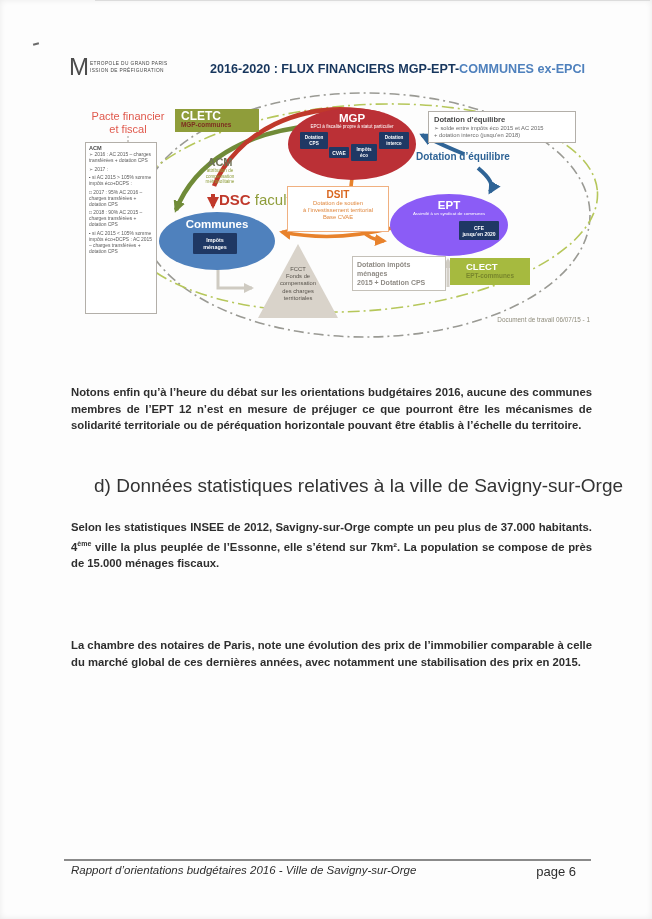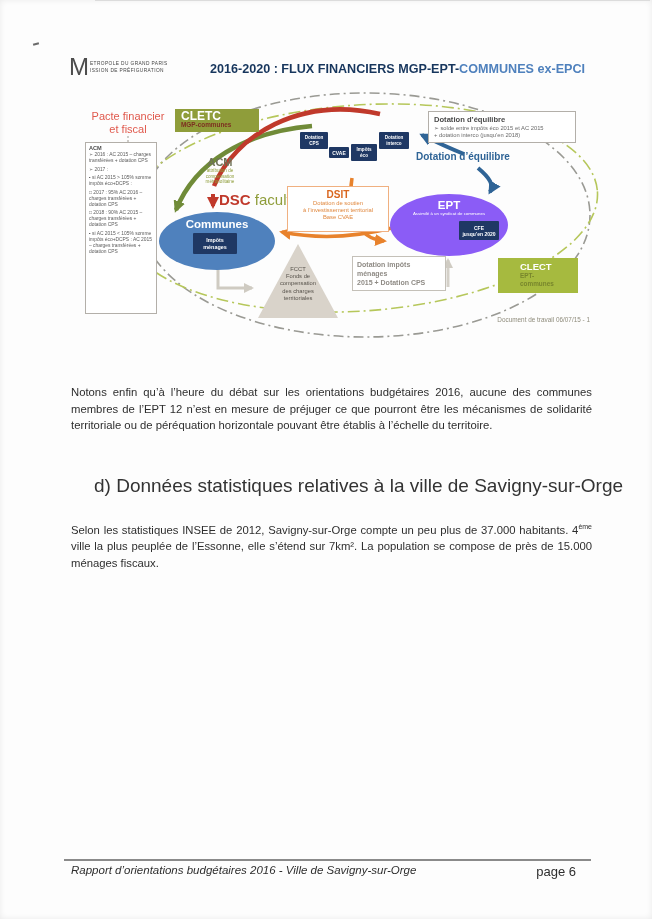--- a/index.html
+++ b/index.html
@@ -56,28 +56,28 @@
   .communes{left:99px;top:122px;width:116px;height:58px;background:#4f81bd;}
   .communes .t{color:#fff;font-weight:bold;font-size:11.5px;margin-top:6px;}
   .nb-impmen{left:133px;top:143px;width:44px;height:21px;font-size:5.4px;line-height:6.4px;}
   .ept{left:330px;top:104px;width:118px;height:62px;background:#8b5cf6;}
   .ept .t{color:#fff;font-weight:bold;font-size:11.5px;margin-top:5px;}
   .ept .s{color:#fff;font-size:4.4px;}
   .nb-cfe{left:399px;top:131px;width:40px;height:19px;font-size:5px;line-height:6px;}
   .fcct-text{left:199px;top:176px;width:78px;text-align:center;font-size:5.8px;line-height:7.2px;color:#57524b;}
   .dotim-box{left:292px;top:166px;width:94px;background:#fff;border:1px solid #c4c0b8;padding:3px 4px;
              box-sizing:border-box;font-size:7px;line-height:9px;font-weight:bold;color:#8f8b85;}
-  .clect{left:438px;top:168px;width:80px;background:#a6ba3f;padding:3px 22px 5px;box-sizing:border-box;}
+  .clect{left:390px;top:168px;width:80px;background:#a6ba3f;padding:3px 16px 5px;box-sizing:border-box;}
   .clect .t{color:#fff;font-weight:bold;font-size:9.5px;line-height:11px;}
   .clect .s{color:#78862c;font-weight:bold;font-size:6.4px;line-height:8px;}
   .dg-note{left:370px;top:226px;width:160px;text-align:right;font-size:6.4px;color:#8f8c7c;}
 
   
   .para{position:absolute;left:71px;width:521px;font-size:11.3px;line-height:16.4px;
-        text-align:justify;color:#2e2e2e;}
+        text-align:justify;color:#2e2e2e;font-weight:bold;}
   .p1{top:373px;}
   .heading{position:absolute;left:94px;top:475px;font-size:19px;color:#333;}
   .p2{top:508px;}
   .p3{top:576px;}
   .p4{top:626px;}
   sup{font-size:7px;}
 
   
   .footer-rule{position:absolute;left:64px;top:859px;width:527px;height:2px;background:#8a8a8a;}
   .footer-left{position:absolute;left:71px;top:864px;font-size:11.5px;font-style:italic;color:#2e2e2e;}
@@ -146,20 +146,24 @@
       <div>□ 2017 : 95% AC 2016 – charges transférées + dotation CPS</div>
       <div>□ 2018 : 90% AC 2015 – charges transférées + dotation CPS</div>
       <div>▪ si AC 2015 &lt; 105% somme impôts éco+DCPS : AC 2015 – charges transférées + dotation CPS</div>
     </div>
 
     <div class="dg cletc">
       <div class="t">CLETC</div>
       <div class="s">MGP-communes</div>
     </div>
 
+    <div class="dg ellipse mgp">
+      <div class="t">MGP</div>
+      <div class="s">EPCI à fiscalité propre à statut particulier</div>
+    </div>
     <div class="navybox nb-cps pre">Dotation
 CPS</div>
     <div class="navybox nb-cvae pre">CVAE</div>
     <div class="navybox nb-ieco pre">Impôts
 éco</div>
     <div class="navybox nb-interco pre">Dotation
 interco</div>
 
     <div class="dg doteq-box">
       <div class="t">Dotation d’équilibre</div>
@@ -216,17 +220,18 @@
     <div class="dg dg-note">Document de travail 06/07/15 - 1</div>
   </div>
 
   <p class="para p1">Notons enfin qu’à l’heure du débat sur les orientations budgétaires 2016, aucune des communes membres de l’EPT 12 n’est en mesure de préjuger ce que pourront être les mécanismes de solidarité territoriale ou de péréquation horizontale pouvant être établis à l’échelle du territoire.</p>
 
   <div class="heading">d) Données statistiques relatives à la ville de Savigny-sur-Orge</div>
 
   <p class="para p2"><span>Selon les statistiques INSEE de 2012, Savigny-sur-Orge compte un peu plus de 37.000 habitants. 4</span><sup>ème</sup><span> ville la plus peuplée de l’Essonne, elle s’étend sur 7km². La population se compose de près de 15.000 ménages fiscaux.</span></p>
 
 
+  <p class="para p4">La chambre des notaires de Paris, note une évolution des prix de l’immobilier comparable à celle du marché global de ces dernières années, avec notamment une stabilisation des prix en 2015.</p>
 
   <div class="footer-rule"></div>
   <div class="footer-left">Rapport d’orientations budgétaires 2016 - Ville de Savigny-sur-Orge</div>
   <div class="footer-right">page 6</div>
 </div>
 
 </body></html>

